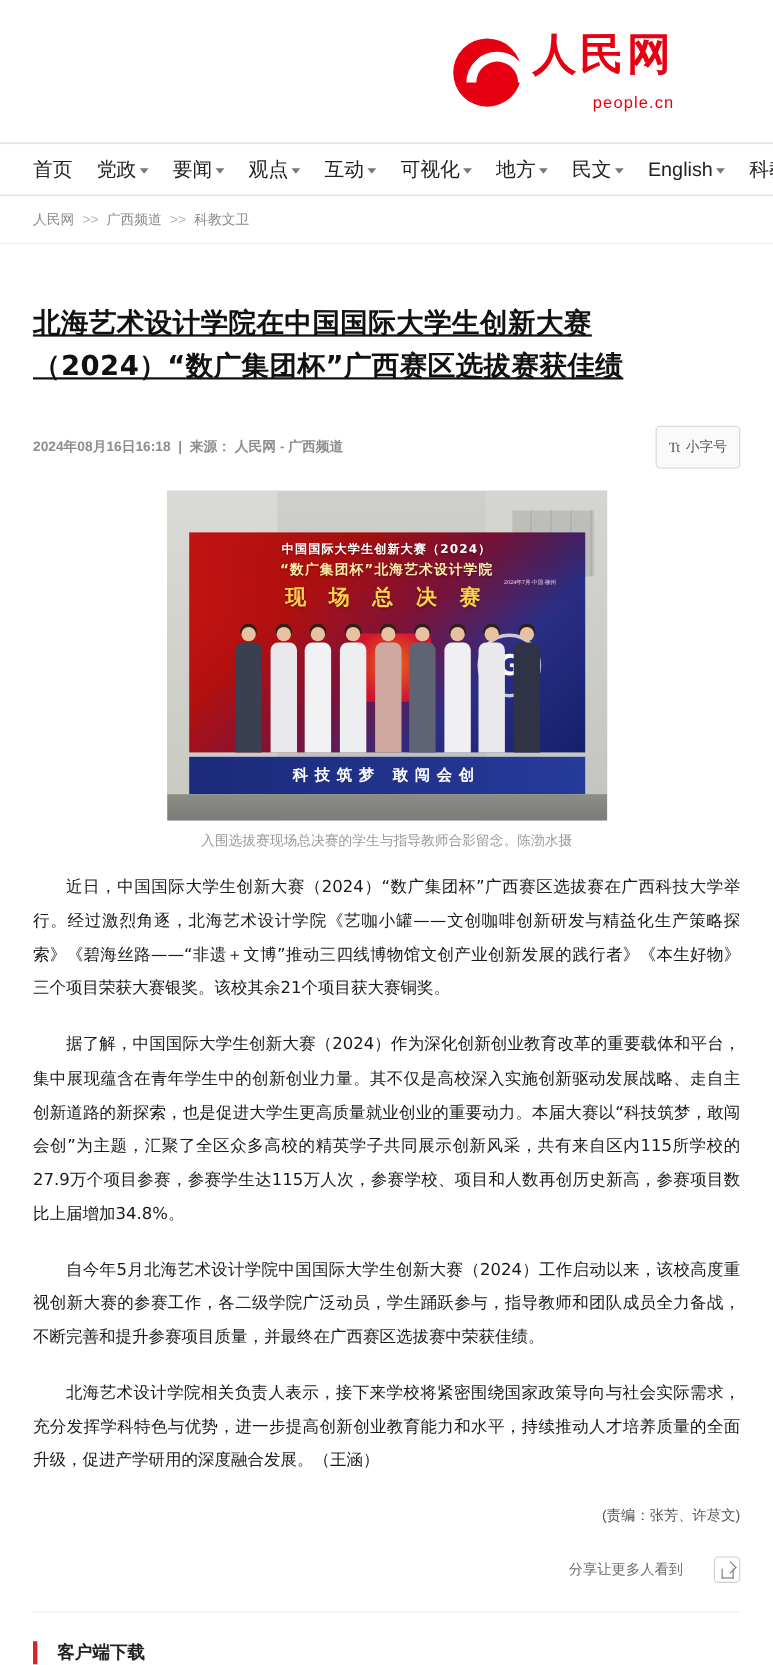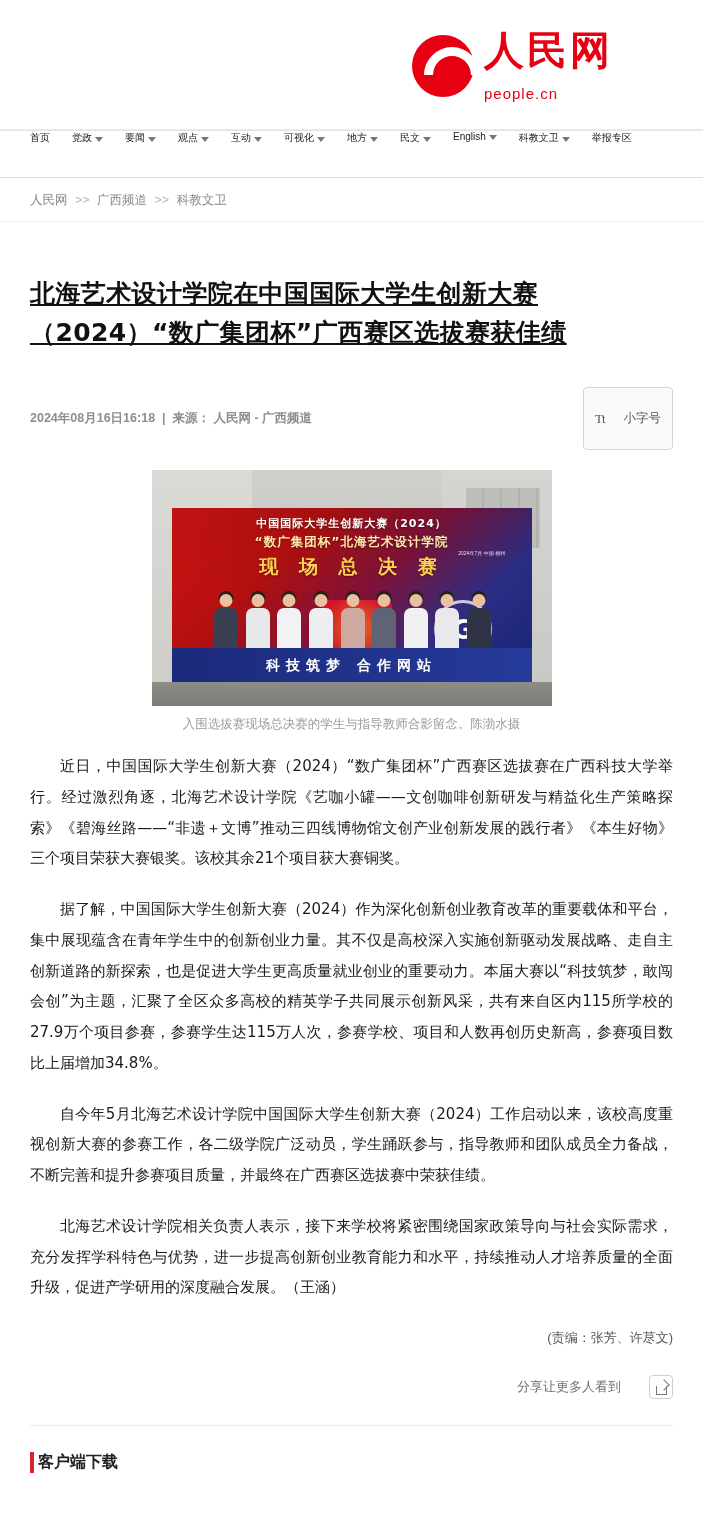--- a/index.html
+++ b/index.html
@@ -61,33 +61,34 @@
     font-size: 40px;
     color: #e60012;
     font-weight: bold;
     letter-spacing: 3px;
   }
   .logo-en {
     font-size: 15px;
     color: #e60012;
     letter-spacing: 1px;
     margin-top: 16px;
+    text-align: right;
   }
 
   
   .nav-bar {
     height: 48px;
     background: #ffffff;
     border-top: 1px solid #e3e3e3;
     border-bottom: 1px solid #dddddd;
     display: flex;
-    align-items: flex-start;
+    align-items: center;
     padding: 0 30px;
     gap: 22px;
-    font-size: 10px;
+    font-size: 18px;
     color: #222;
   }
   .nav-item {
     display: flex;
     align-items: center;
     gap: 3px;
     cursor: pointer;
     white-space: nowrap;
   }
   .caret {
@@ -132,37 +133,37 @@
     color: #8d8d8d;
     font-weight: bold;
   }
   .meta-left .src-link { color: #8d8d8d; }
   .font-btn {
     border: 1px solid #d5d5d5;
     border-radius: 4px;
     background: #fafafa;
     font-size: 12.5px;
     color: #555;
-    padding: 22px 11px;
+    padding: 10px 11px;
     display: flex;
     align-items: center;
-    gap: 19px;
+    gap: 6px;
     cursor: pointer;
   }
   .font-btn .tt {
     font-family: "Liberation Serif", serif;
     font-size: 13px;
     letter-spacing: -1px;
   }
 
   
   figure { margin: 6px 0 18px 0; text-align: center; }
   .photo {
     width: 400px;
-    height: 236px;
+    height: 300px;
     margin: 0 auto;
     position: relative;
     overflow: hidden;
     background: linear-gradient(180deg,#cfcfcc 0%,#c6c6c2 45%,#bdbdb9 100%);
   }
   
   .photo .room-left {
     position: absolute; left:0; top:0; width:100px; height:300px;
     background: linear-gradient(180deg,#dadad6,#c9c9c4);
   }
@@ -314,21 +315,21 @@
   
   .download {
     padding: 26px 30px 40px 30px;
   }
   .dl-title {
     font-family: "DejaVu Sans", sans-serif;
     font-size: 16px;
     font-weight: bold;
     color: #222;
     border-left: 4px solid #d7262b;
-    padding-left: 4px;
+    padding-left: 18px;
     margin-bottom: 26px;
   }
 </style>
 </head>
 <body>
 
 <div class="page">
 
   <header class="site-header">
     <div class="logo-wrap">
@@ -467,21 +468,21 @@
               <div class="head"></div>
               <div class="body" style="background:#e9e9ec"></div>
             </div>
           <div class="person">
               <div class="hair"></div>
               <div class="head"></div>
               <div class="body" style="background:#2f3345"></div>
             </div>
         </div>
 
-        <div class="banner">科技筑梦 合作网站</div>
+        <div class="banner">科技筑梦 敢闯会创</div>
         <div class="floor"></div>
       </div>
       <figcaption>入围选拔赛现场总决赛的学生与指导教师合影留念。陈渤水摄</figcaption>
     </figure>
 
     <div class="body-text">
       <p>近日，中国国际大学生创新大赛（2024）“数广集团杯”广西赛区选拔赛在广西科技大学举行。经过激烈角逐，北海艺术设计学院《艺咖小罐——文创咖啡创新研发与精益化生产策略探索》《碧海丝路——“非遗＋文博”推动三四线博物馆文创产业创新发展的践行者》《本生好物》三个项目荣获大赛银奖。该校其余21个项目获大赛铜奖。</p>
       <p>据了解，中国国际大学生创新大赛（2024）作为深化创新创业教育改革的重要载体和平台，集中展现蕴含在青年学生中的创新创业力量。其不仅是高校深入实施创新驱动发展战略、走自主创新道路的新探索，也是促进大学生更高质量就业创业的重要动力。本届大赛以“科技筑梦，敢闯会创”为主题，汇聚了全区众多高校的精英学子共同展示创新风采，共有来自区内115所学校的27.9万个项目参赛，参赛学生达115万人次，参赛学校、项目和人数再创历史新高，参赛项目数比上届增加34.8%。</p>
       <p>自今年5月北海艺术设计学院中国国际大学生创新大赛（2024）工作启动以来，该校高度重视创新大赛的参赛工作，各二级学院广泛动员，学生踊跃参与，指导教师和团队成员全力备战，不断完善和提升参赛项目质量，并最终在广西赛区选拔赛中荣获佳绩。</p>
       <p>北海艺术设计学院相关负责人表示，接下来学校将紧密围绕国家政策导向与社会实际需求，充分发挥学科特色与优势，进一步提高创新创业教育能力和水平，持续推动人才培养质量的全面升级，促进产学研用的深度融合发展。（王涵）</p>

